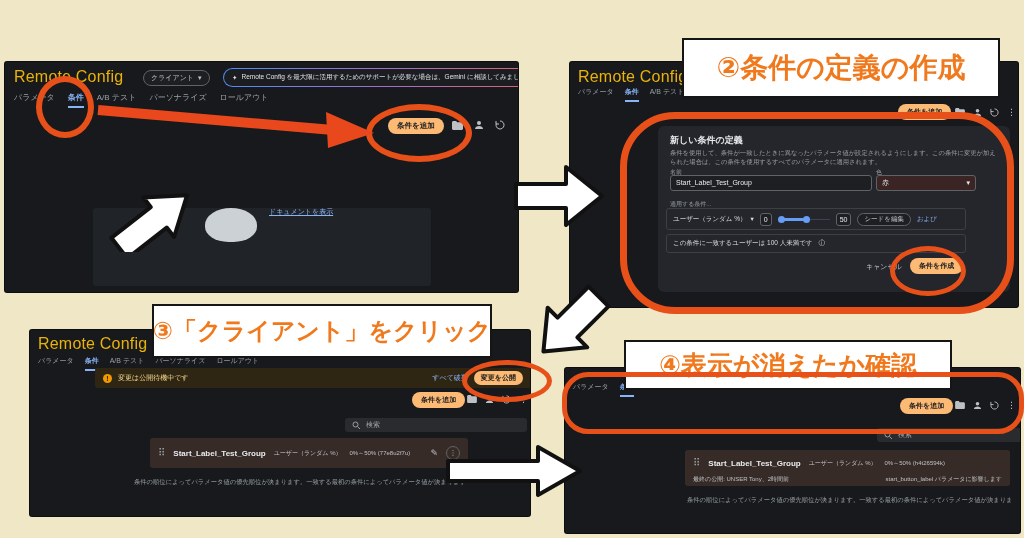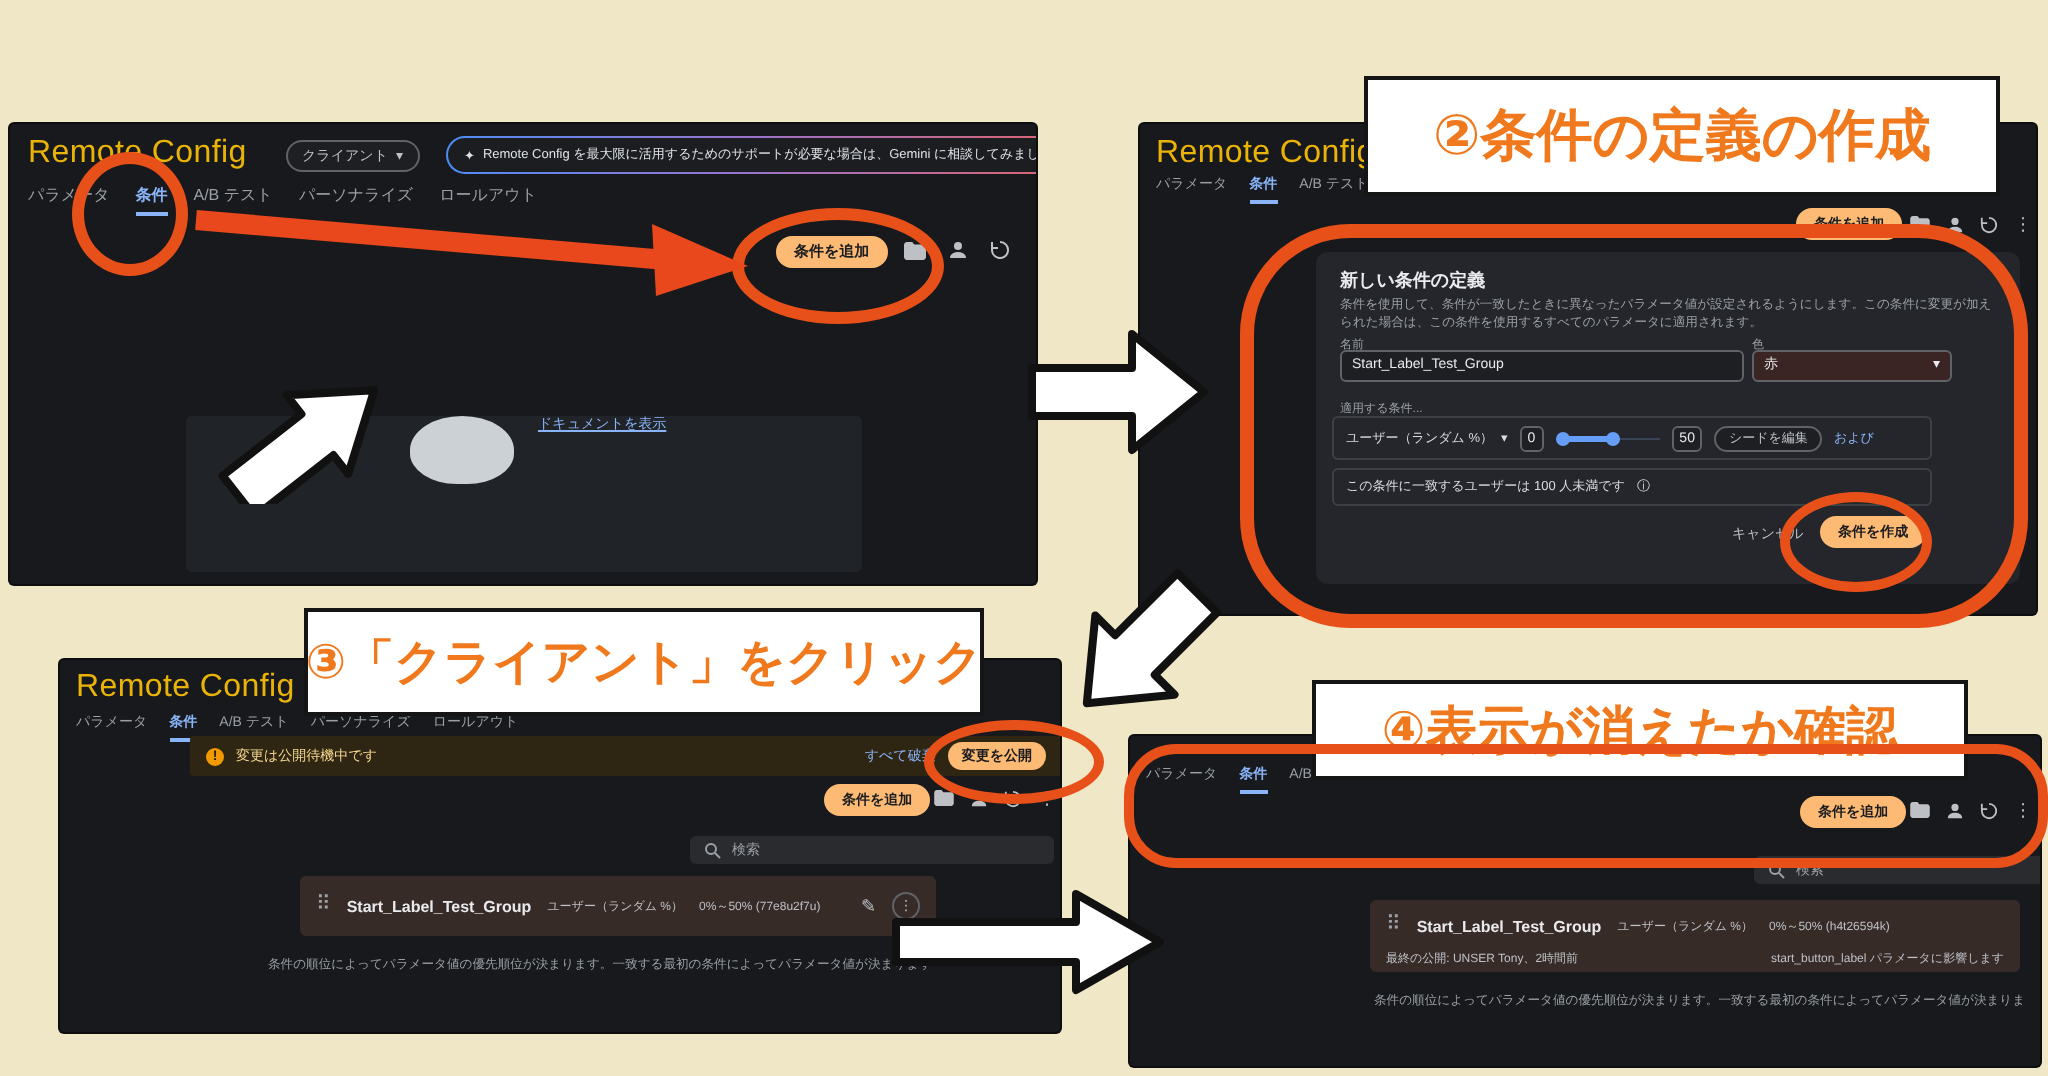--- a/index.html
+++ b/index.html
@@ -287,16 +287,16 @@
       </div>
       <div class="row-line" style="height:12px">
         <span class="row-meta">最終の公開: UNSER Tony、2時間前</span>
         <span style="flex:1"></span>
         <span class="row-meta">start_button_label パラメータに影響します</span>
       </div>
     </div>
     <div class="abs footer-note" style="left:122px;top:128px;width:325px">条件の順位によってパラメータ値の優先順位が決まります。一致する最初の条件によってパラメータ値が決まります。</div>
   </div>
 
-  <div class="stepbox" style="left:656px;top:340px;width:324px;height:46px;font-size:26px">④表示が消えたか確認</div>
+  <div class="stepbox" style="left:624px;top:340px;width:324px;height:46px;font-size:26px">④表示が消えたか確認</div>
   <div class="roundrect" style="left:562px;top:372px;width:452px;height:52px;border-radius:26px;border-width:5px"></div>
 
 </div>
 
 </body></html>

